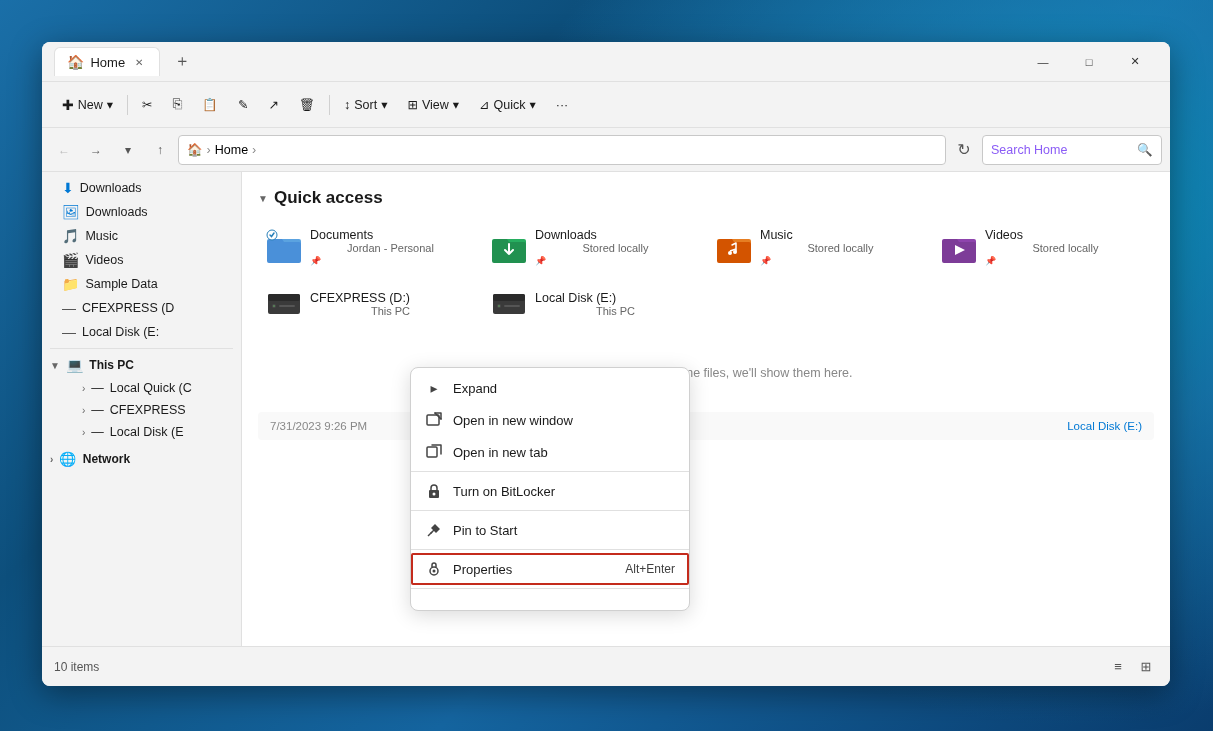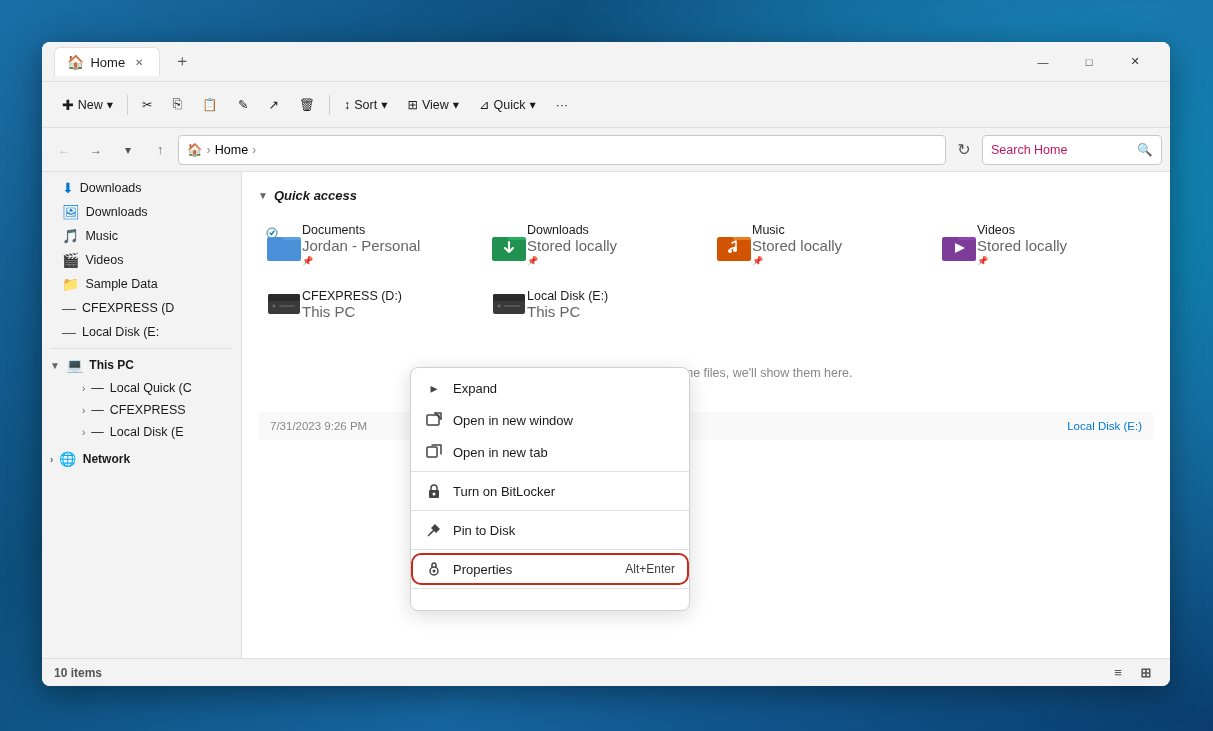--- a/index.html
+++ b/index.html
@@ -155,21 +155,21 @@
       width: 180px;
       height: 30px;
       background: white;
       border: 1px solid #c8c8c8;
       border-radius: 4px;
       display: flex;
       align-items: center;
       padding: 0 8px;
       gap: 4px;
       font-size: 12.5px;
-      color: #be185d;
+      color: #8b5cf6;
     }
     .refresh-btn {
       width: 28px; height: 28px;
       display: flex; align-items: center; justify-content: center;
       border-radius: 4px;
       color: #555;
       cursor: pointer;
     }
     
     .main-content {
@@ -237,45 +237,44 @@
       display: flex;
       flex-direction: column;
       align-items: flex-start;
       padding: 8px;
       border-radius: 4px;
       cursor: pointer;
     }
     .file-item-inner {
       display: flex;
       align-items: center;
-      gap: 0;
+      gap: 8px;
       width: 100%;
     }
     .file-info { flex: 1; min-width: 0; }
     .file-name { font-size: 12.5px; color: #1a1a1a; font-weight: 400; }
-    .file-sub { font-size: 15px; color: #666; }
+    .file-sub { font-size: 11px; color: #666; text-align: center; }
     .pin-icon { font-size: 9px; color: #888; margin-top: 2px; }
     .empty-pins {
       text-align: center;
       color: #888;
       font-size: 12.5px;
       padding: 20px;
     }
     .status-bar {
-      height: 28px;
+      height: 40px;
       background: #f3f3f3;
       border-top: 1px solid #e0e0e0;
       display: flex;
       align-items: center;
       padding: 0 12px;
       font-size: 12px;
       color: #555;
       justify-content: space-between;
       flex-shrink: 0;
-      font-weight: bold;
     }
     .status-right {
       display: flex;
       gap: 4px;
     }
     .status-btn {
       width: 24px; height: 24px;
       display: flex; align-items: center; justify-content: center;
       border-radius: 3px;
       cursor: pointer;
@@ -303,21 +302,21 @@
       gap: 10px;
       padding: 7px 14px;
       cursor: pointer;
       color: #1a1a1a;
       position: relative;
     }
     .ctx-item.highlighted {
       background: white;
       outline: 2px solid #c42b1c;
       outline-offset: -2px;
-      border-radius: 10px;
+      border-radius: 2px;
       text-align: center;
     }
     .ctx-item .ctx-icon {
       width: 18px; height: 18px;
       display: flex; align-items: center; justify-content: center;
       flex-shrink: 0;
       font-size: 14px;
       color: #444;
     }
     .ctx-item .ctx-shortcut {
@@ -501,21 +500,21 @@
         <span class="chevron">›</span>
         <span class="sidebar-icon">🌐</span>
         <span>Network</span>
       </div>
     </div>
 
     <div class="content-area" style="position: relative;">
 
       <div style="display:flex; align-items:center; gap:6px; margin-bottom:12px;">
         <span style="font-size:10px; color:#666;">▼</span>
-        <span style="font-size:13px; font-weight:600; color:#1a1a1a;font-style:italic;">Quick access</span>
+        <span style="font-size:17px; font-weight:600; color:#1a1a1a;">Quick access</span>
       </div>
 
       <div class="items-grid">
 
         <div class="file-item">
           <div class="file-item-inner">
             <svg class="icon-svg" viewBox="0 0 36 36" xmlns="http://www.w3.org/2000/svg">
               <rect x="1" y="10" width="34" height="22" rx="2" fill="#5ba3e0"></rect>
               <path d="M1 14 Q1 10 5 10 L16 10 L18 13 L33 13 Q35 13 35 15 L35 32 Q35 34 33 34 L3 34 Q1 34 1 32 Z" fill="#4a90d9"></path>
               <circle cx="6" cy="6" r="5" fill="white" stroke="#2980b9" stroke-width="1"></circle>
@@ -666,21 +665,21 @@
         <div class="ctx-sep"></div>
 
 
         <div class="ctx-item">
           <span class="ctx-icon">
             <svg width="16" height="16" viewBox="0 0 16 16" fill="none">
               <path d="M9 2 L14 7 L10 11 L8 9 L5 12 L4 11 L7 8 L5 6 Z" fill="#444"></path>
               <line x1="2" y1="14" x2="6" y2="10" stroke="#444" stroke-width="1.5"></line>
             </svg>
           </span>
-          <span>Pin to Disk</span>
+          <span>Pin to Start</span>
         </div>
 
         <div class="ctx-sep"></div>
 
         <div class="ctx-item highlighted">
           <span class="ctx-icon">
             <svg width="16" height="16" viewBox="0 0 16 16" fill="none">
               <circle cx="8" cy="10" r="4" stroke="#444" stroke-width="1.5" fill="none"></circle>
               <path d="M6 6 L6 4 Q6 2 8 2 Q10 2 10 4 L10 6" stroke="#444" stroke-width="1.5" fill="none"></path>
               <circle cx="8" cy="10" r="1.5" fill="#444"></circle>

